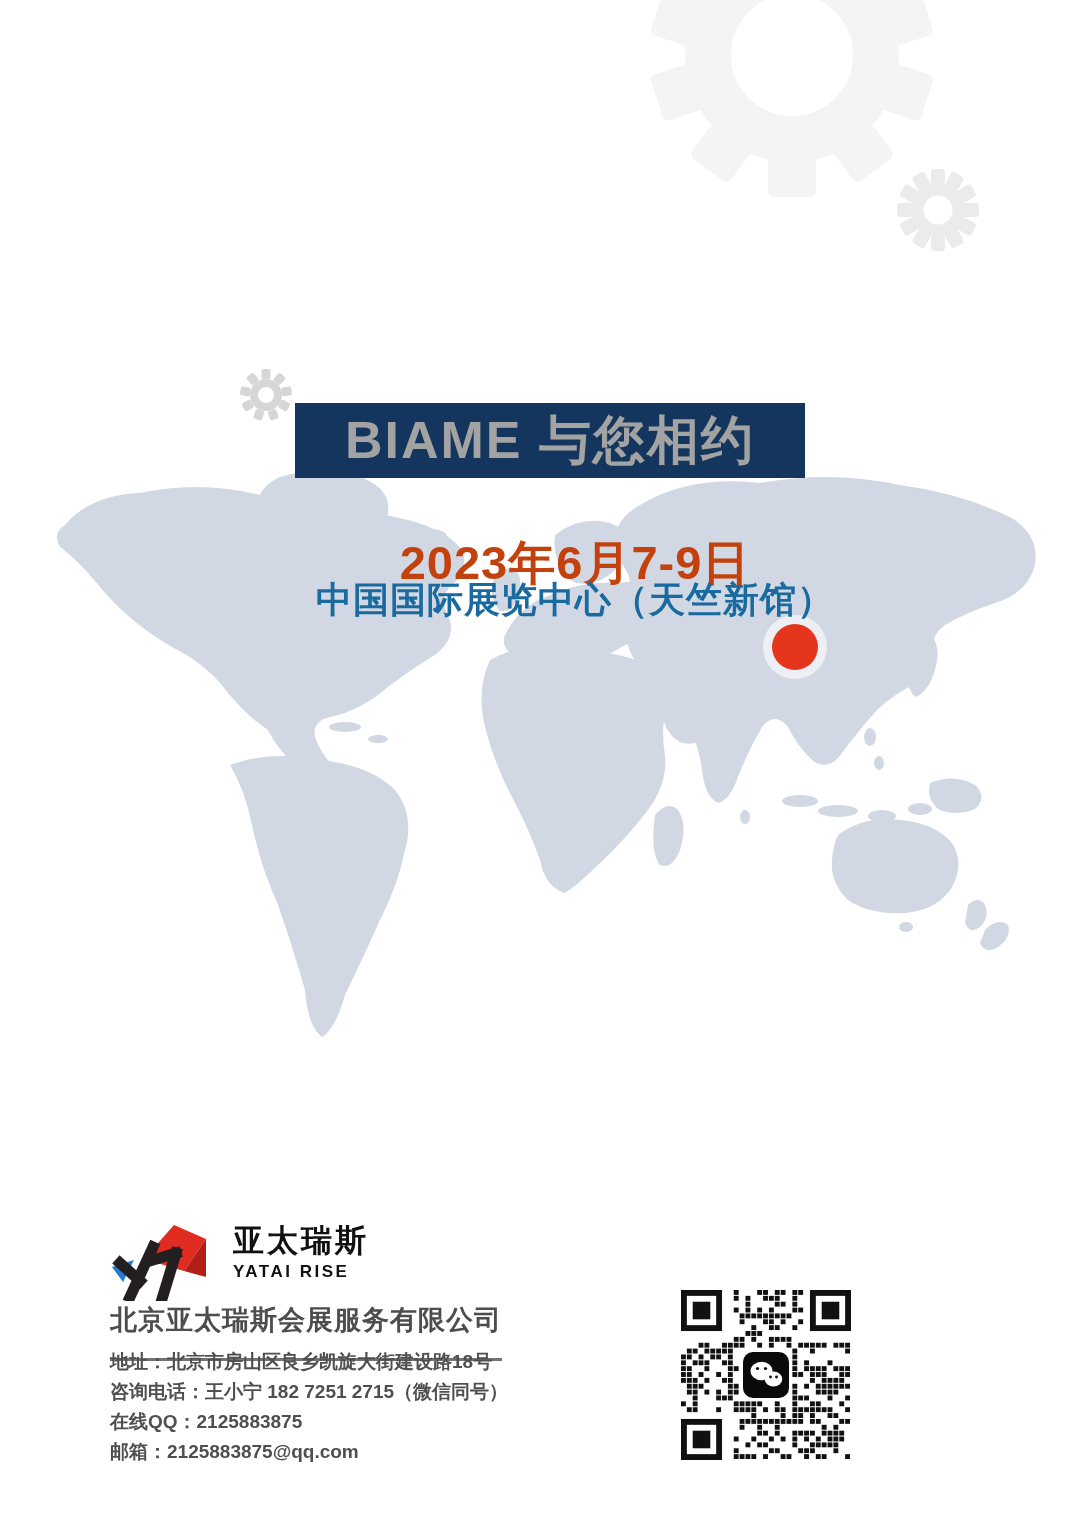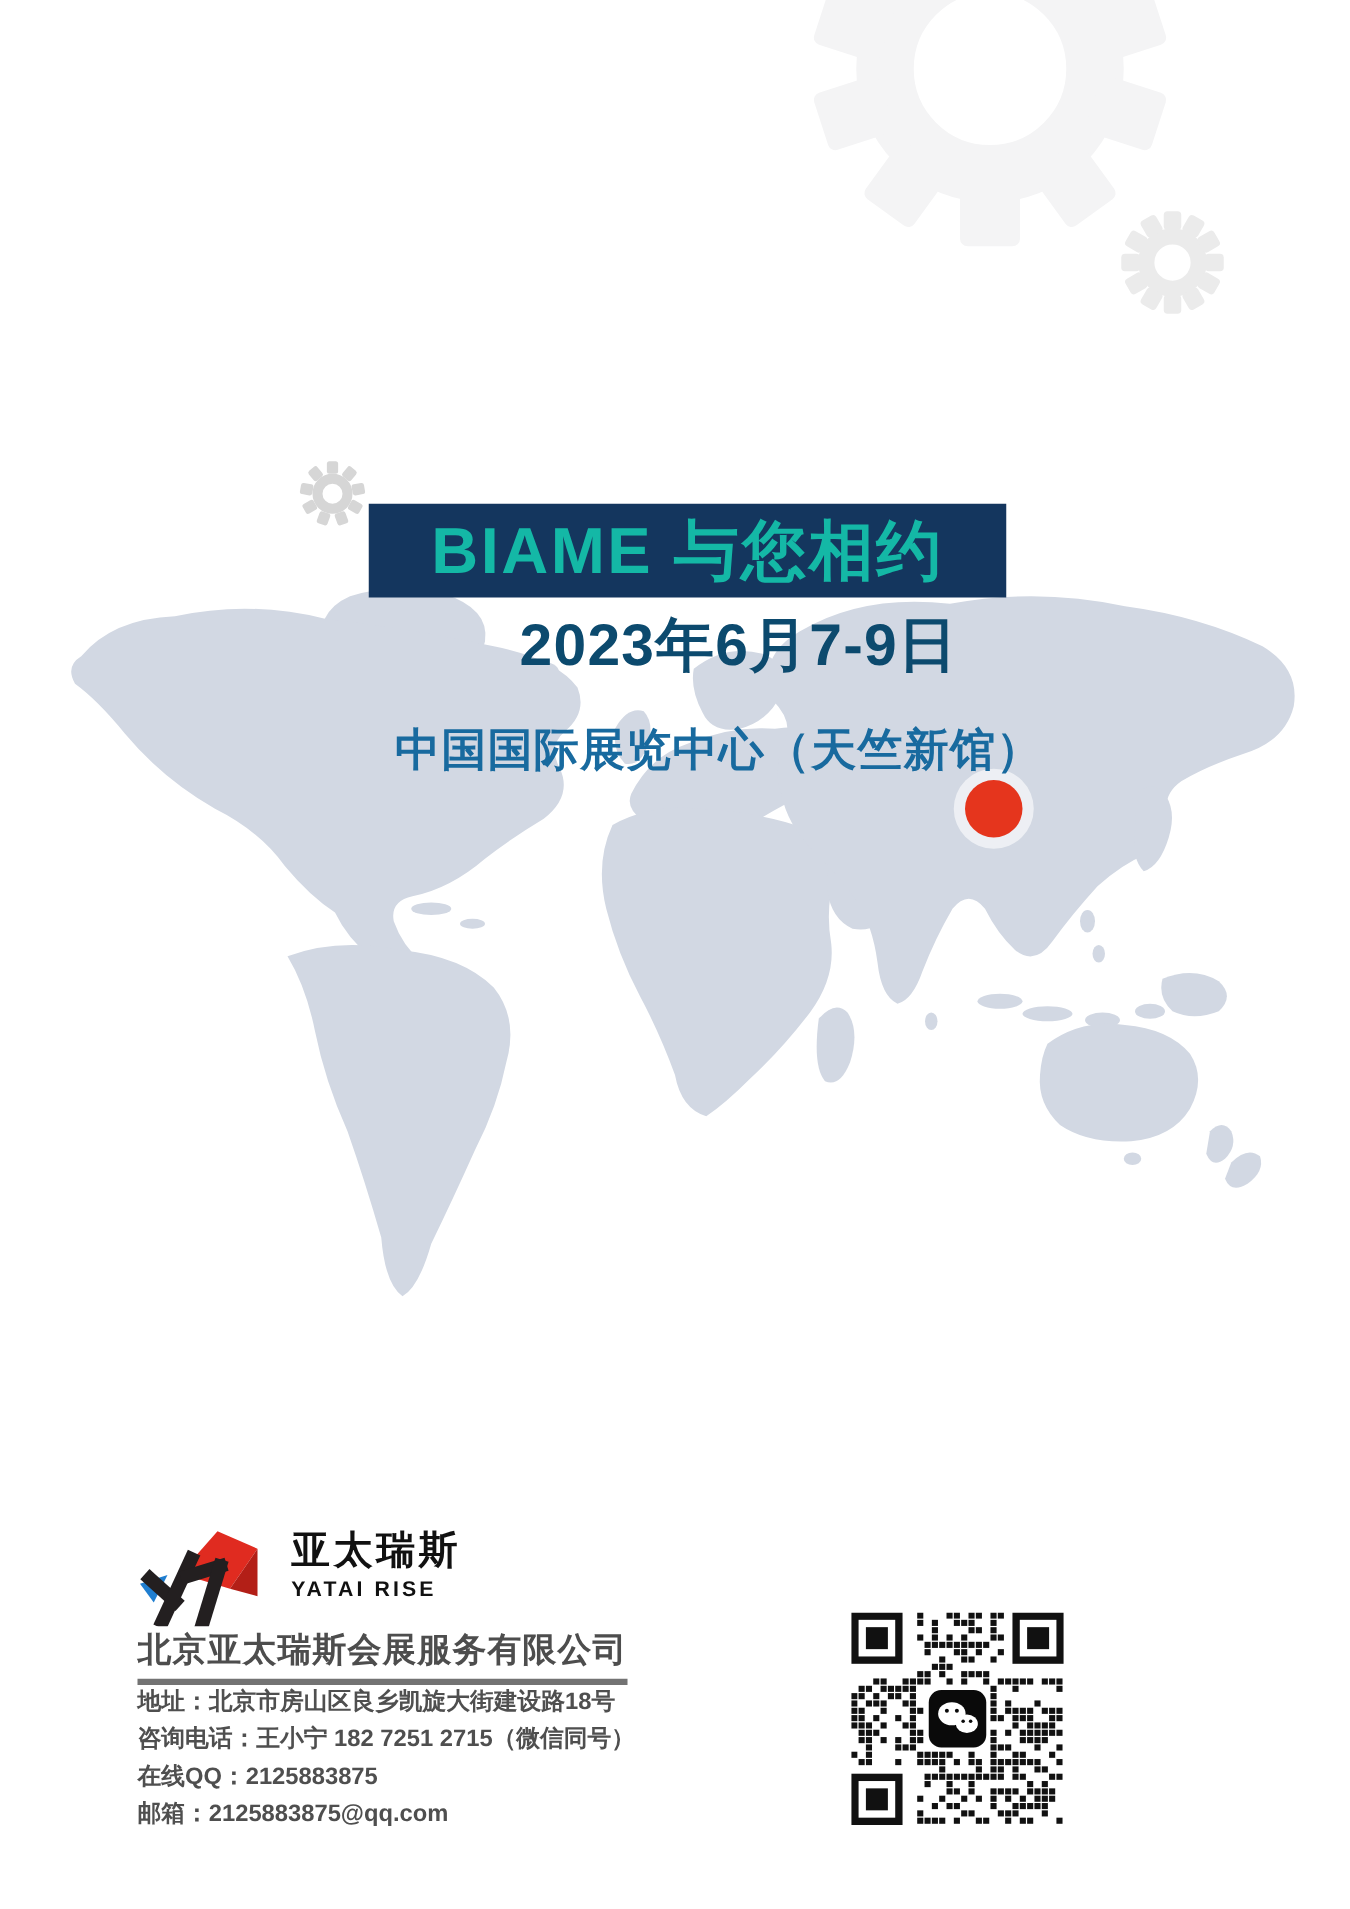--- a/index.html
+++ b/index.html
@@ -8,38 +8,38 @@
     background:#ffffff;overflow:hidden;
     font-family:"Liberation Sans","DejaVu Sans",sans-serif;
   }
   
   .gear{position:absolute;pointer-events:none;}
   
   .world-map{position:absolute;left:0;top:465px;width:1080px;height:580px;}
   
   .banner{
     position:absolute;left:295px;top:403px;width:510px;height:75px;
-    background:#14365e;color:#14b8a6;display:flex;align-items:center;justify-content:center;
+    background:#14365e;color:#a3a3a3;display:flex;align-items:center;justify-content:center;
     font-size:52px;font-weight:bold;letter-spacing:2px;white-space:nowrap;
   }
   .headline{
     position:absolute;left:575px;transform:translateX(-50%);
     font-weight:bold;white-space:nowrap;letter-spacing:1px;
   }
-  .date-line{top:485px;font-size:47px;color:#0c4a6e;margin-left:16px;}
+  .date-line{top:532px;font-size:47px;color:#c2410c;}
   .venue-line{top:576px;font-size:36px;color:#186a9f;}
   
   .logo-svg{position:absolute;left:106px;top:1219px;width:108px;height:82px;}
   .logo-text{position:absolute;left:233px;top:1227px;line-height:1;}
   .logo-cn{font-size:31px;font-weight:bold;color:#111111;letter-spacing:3px;font-family:Liberation Mono, monospace;}
   .logo-en{margin-top:5px;font-size:17px;font-weight:bold;color:#111111;letter-spacing:2.5px;}
   .company-name{
     position:absolute;left:110px;top:1302px;display:inline-block;
     font-size:27px;font-weight:bold;color:#4d4d4d;letter-spacing:1px;
-    border-bottom:5px solid #737373;padding-bottom:5px;white-space:nowrap;
+    border-bottom:3px solid #737373;padding-bottom:20px;white-space:nowrap;
   }
   .contact-list{position:absolute;left:110px;top:1347px;}
   .contact-line{
     font-size:19px;font-weight:bold;color:#4f4f4f;line-height:30px;white-space:nowrap;
   }
   
   .qr-wrap{position:absolute;left:681px;top:1290px;width:170px;height:170px;background:#ffffff;}
   .qr-wrap svg{display:block;width:170px;height:170px;}
   .wechat-badge{
     position:absolute;left:50%;top:50%;transform:translate(-50%,-50%);

